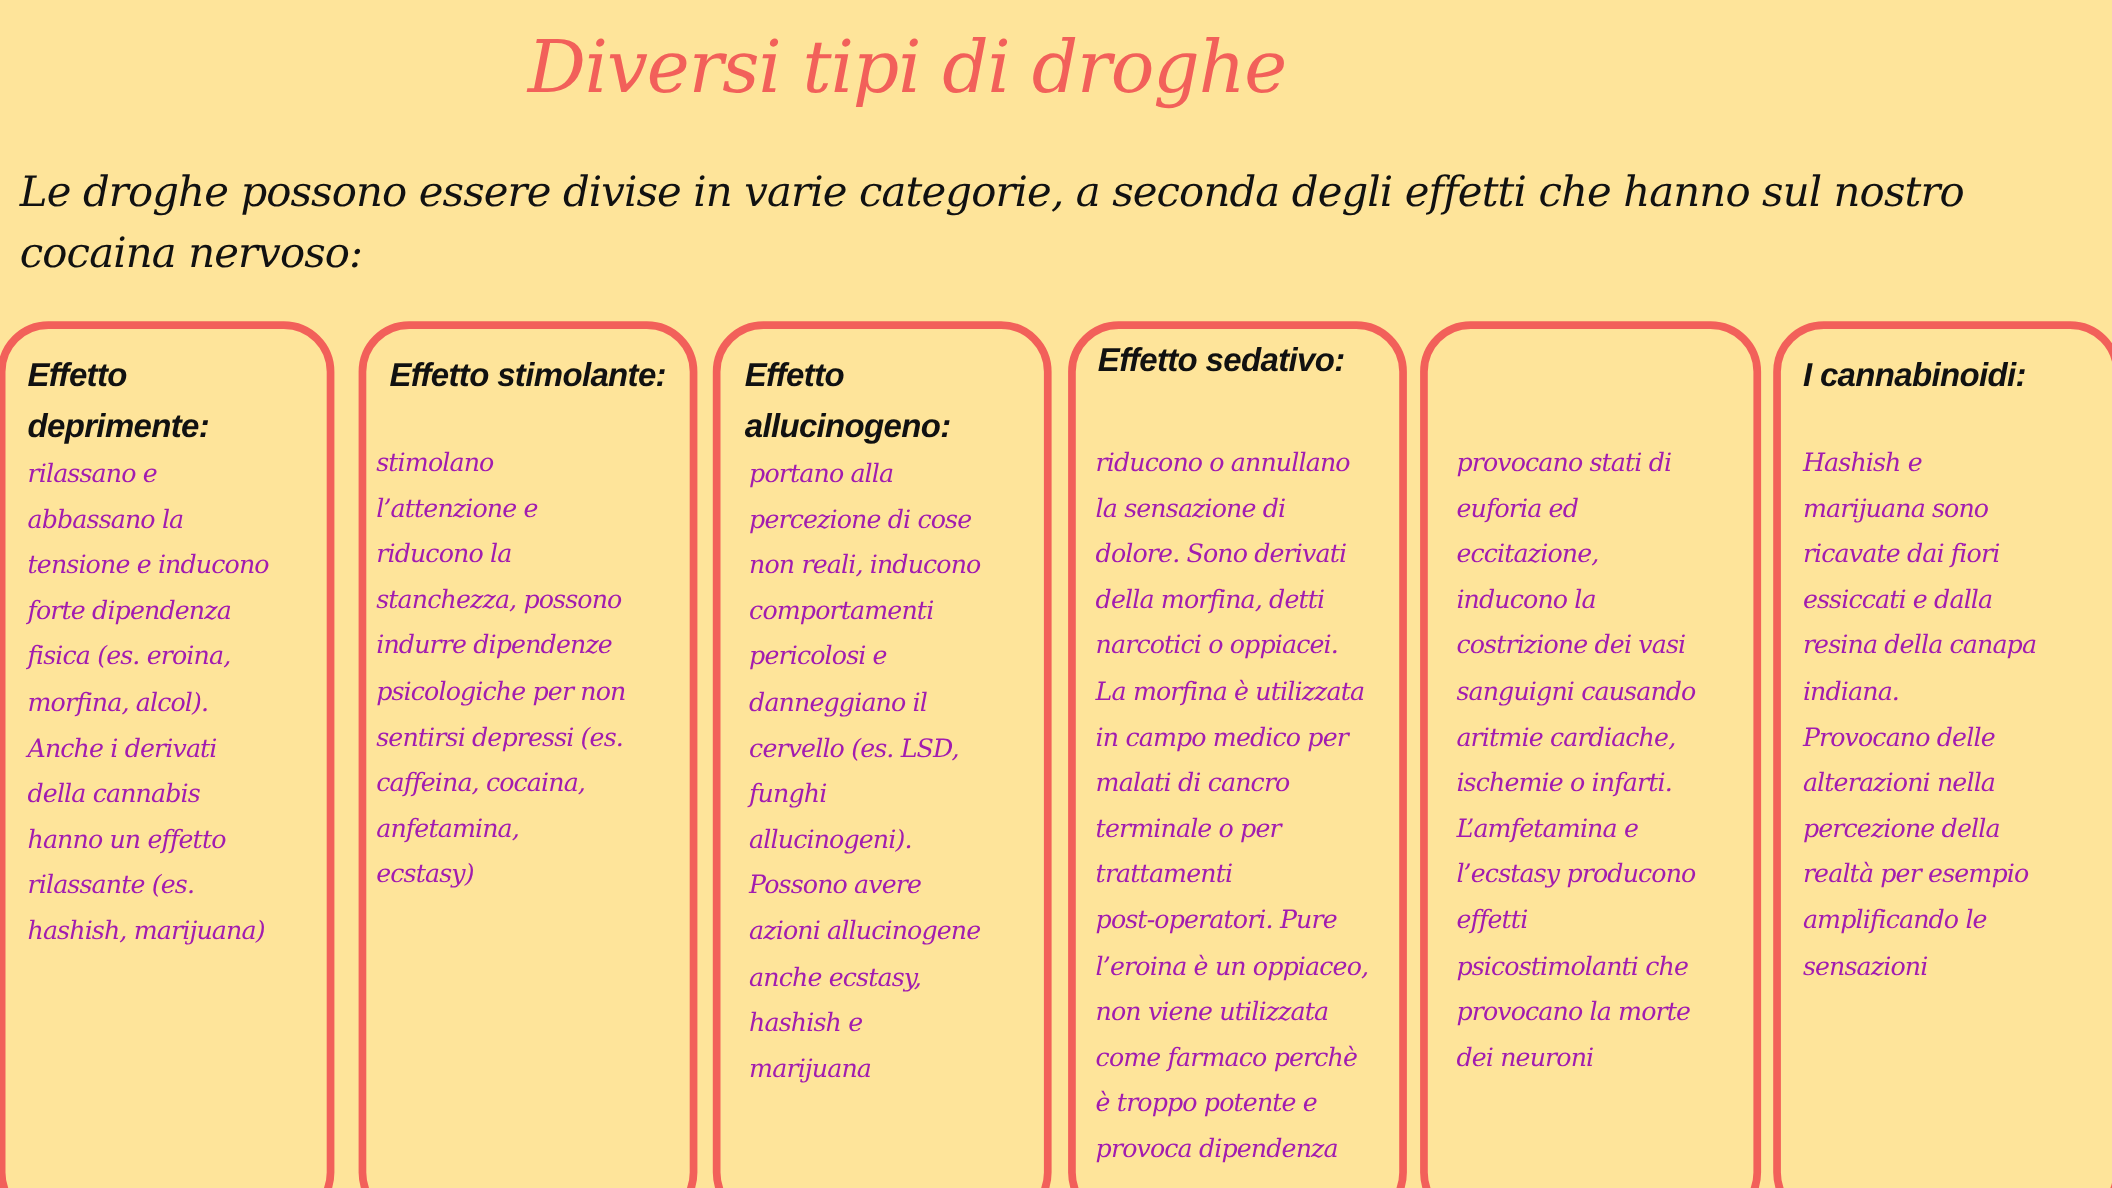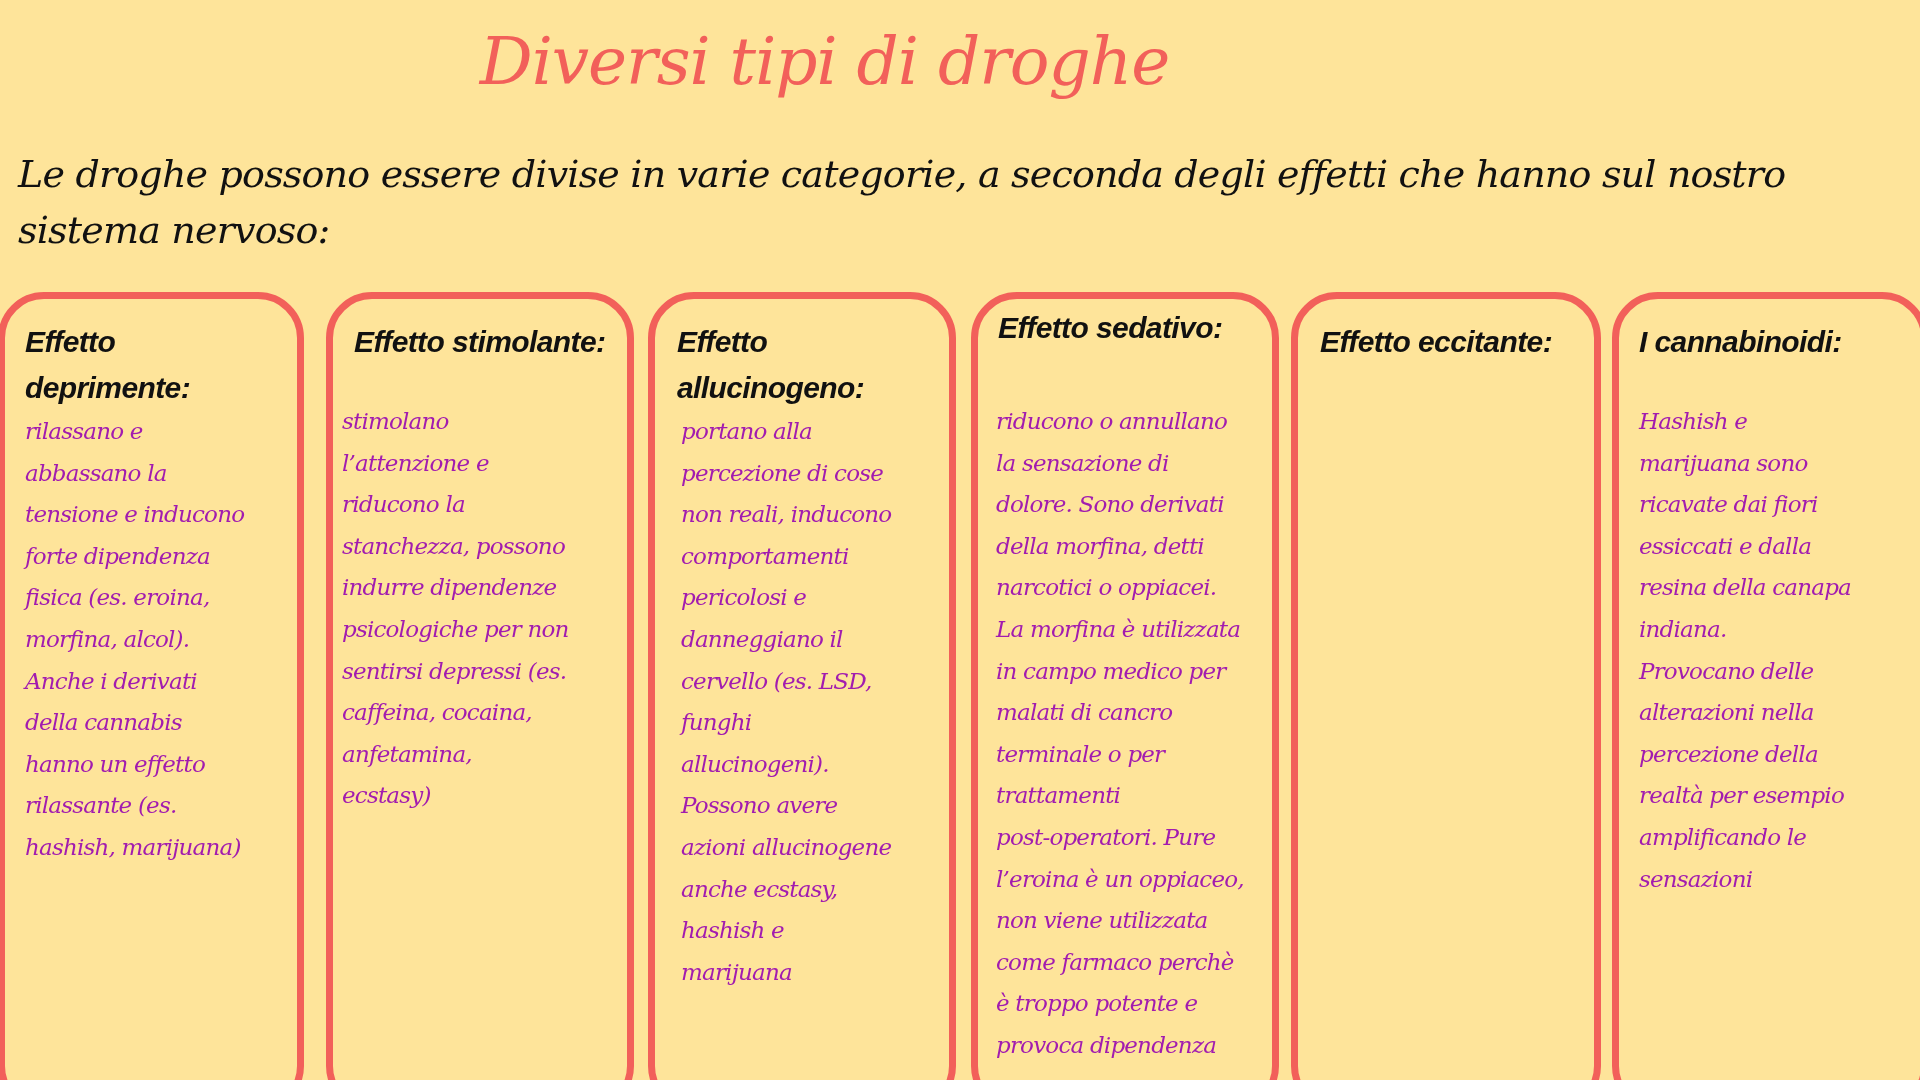--- a/index.html
+++ b/index.html
@@ -67,21 +67,21 @@
       line-height: 41.6px;
       color: #a21caf;
       letter-spacing: -0.8px;
       white-space: pre-line;
     }
   </style>
 </head>
 <body>
 
 <div class="title">Diversi tipi di droghe</div>
-<div class="intro">Le droghe possono essere divise in varie categorie, a seconda degli effetti che hanno sul nostro sistema nervoso:</div>
+<div class="intro">Le droghe possono essere divise in varie categorie, a seconda degli effetti che hanno sul nostro cocaina nervoso:</div>
 
 <div class="card" style="left:-2px; width:306px;">
   <div class="card-title" style="left:20px; top:20px; width:270px; white-space:pre-line;">Effetto
 deprimente:</div>
   <div class="card-body" style="left:20px; top:112px; width:280px;">rilassano e
 abbassano la
 tensione e inducono
 forte dipendenza
 fisica (es. eroina,
 morfina, alcol).
@@ -139,21 +139,34 @@
 trattamenti
 post-operatori. Pure
 l’eroina è un oppiaceo,
 non viene utilizzata
 come farmaco perchè
 è troppo potente e
 provoca dipendenza</div>
 </div>
 
 <div class="card" style="left:1291px; width:310px;">
-  <div class="card-title" style="left:22px; top:20px; width:280px; white-space:nowrap;">Effetto eccitante:</div>
+  <div class="card-body" style="left:26px; top:102px; width:280px;">provocano stati di
+euforia ed
+eccitazione,
+inducono la
+costrizione dei vasi
+sanguigni causando
+aritmie cardiache,
+ischemie o infarti.
+L’amfetamina e
+l’ecstasy producono
+effetti
+psicostimolanti che
+provocano la morte
+dei neuroni</div>
 </div>
 
 <div class="card" style="left:1612px; width:316px;">
   <div class="card-title" style="left:20px; top:20px; width:280px; white-space:nowrap;">I cannabinoidi:</div>
   <div class="card-body" style="left:20px; top:102px; width:280px;">Hashish e
 marijuana sono
 ricavate dai fiori
 essiccati e dalla
 resina della canapa
 indiana.

